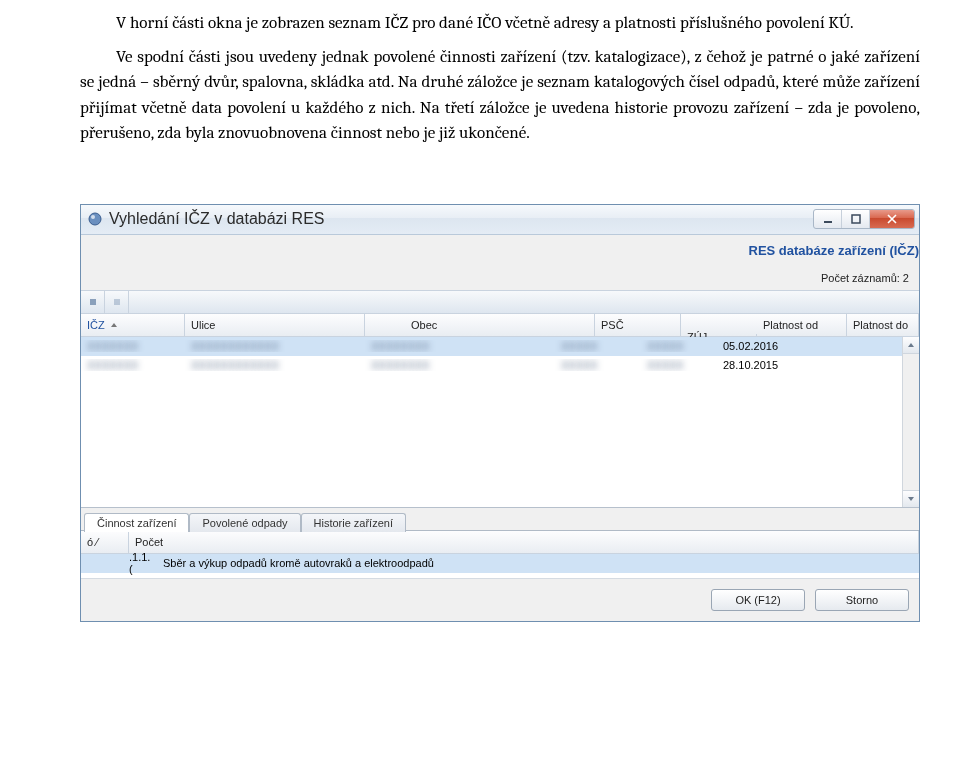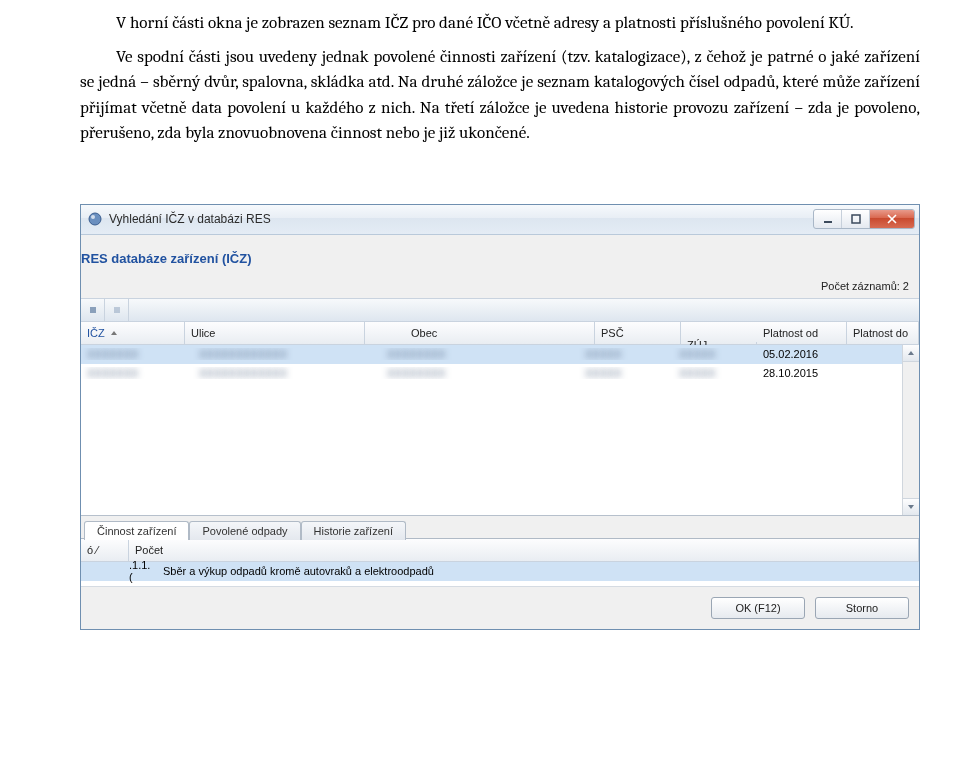--- a/index.html
+++ b/index.html
@@ -41,21 +41,21 @@
     padding: 0 4px 0 6px;
   }
   .titlebar .app-icon {
     width: 16px; height: 16px;
     margin-right: 6px;
     display: inline-flex; align-items: center; justify-content: center;
   }
   .titlebar .title-text {
     flex: 1;
     color: #2b2b2b;
-    font-size: 12px;
+    font-size: 16px;
   }
   .win-btn-group {
     display: flex;
     border: 1px solid #a9b7c7;
     border-radius: 3px;
     overflow: hidden;
     background: linear-gradient(to bottom,#ffffff,#e4e9f0);
     height: 20px;
   }
   .win-btn {
@@ -69,25 +69,25 @@
   .win-btn:last-child { border-right: none; }
   .win-btn.close {
     background: linear-gradient(to bottom,#e89a8a 0%, #d9664e 45%, #c94a2f 46%, #d86b52 100%);
     color: #fff;
     width: 44px;
   }
   .win-btn svg { display:block; }
 
   
   .window-heading {
-    text-align: left;
+    text-align: right;
     font-weight: bold;
     color: #2152a0;
     font-size: 13px;
-    padding: 16px 0 14px 0;
+    padding: 8px 0 14px 0;
     background: #f0f0f0;
   }
 
   
   .record-count {
     text-align: right;
     padding: 0 10px 6px 0;
     font-size: 11px;
     color: #222;
     background: #f0f0f0;
@@ -150,21 +150,20 @@
     background: #fff;
     position: relative;
     display: flex;
   }
   .grid-rows { flex:1; }
   .grid-row {
     display: flex;
     height: 19px;
     font-size: 11px;
     align-items: center;
-    gap: 8px;
   }
   .grid-row.sel {
     background: #cfe2f5;
   }
   .grid-row.alt {
     background: #fff;
   }
   .gr-cell {
     padding: 0 6px;
     overflow: hidden;

